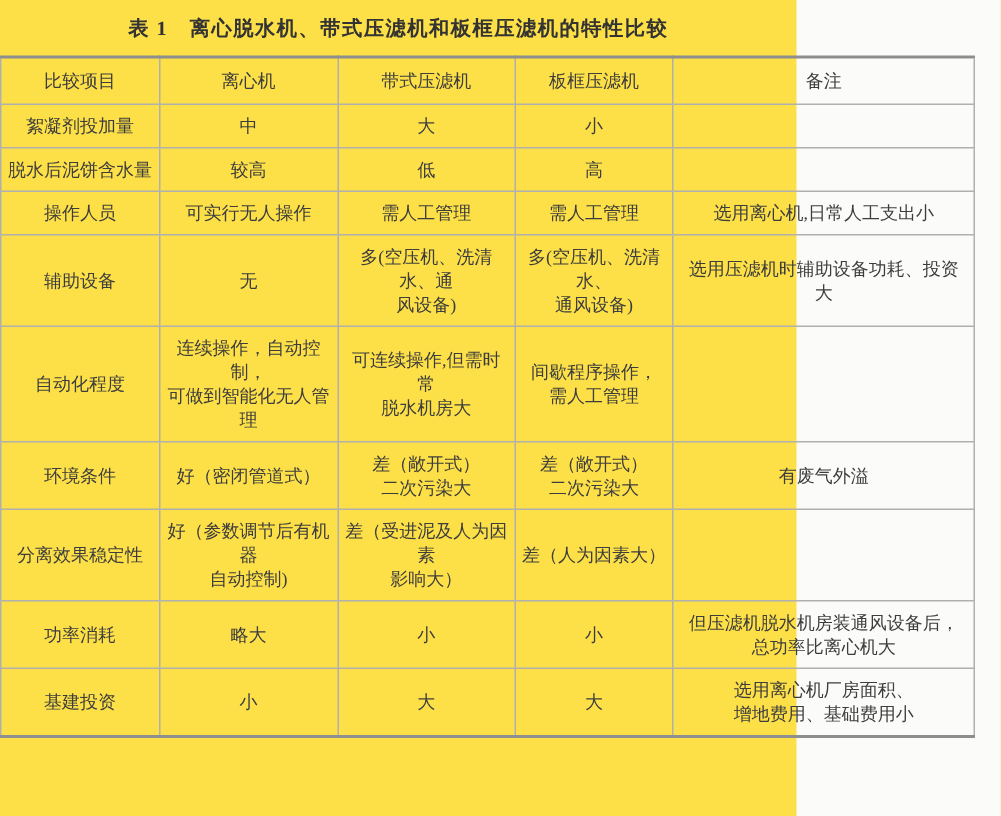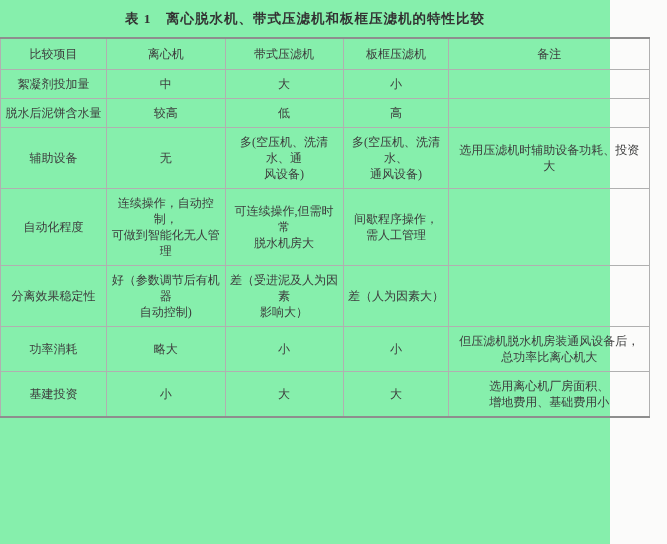--- a/index.html
+++ b/index.html
@@ -3,25 +3,25 @@
 <meta charset="utf-8">
 <style>
   html, body {
     margin: 0;
     padding: 0;
     background: #fbfbfa;
     font-family: "Liberation Serif", "DejaVu Serif", serif;
     color: #3d3d3d;
   }
   .page {
-    width: 610px;
+    width: 531px;
     height: 544px;
     box-sizing: border-box;
     padding-top: 10px;
-    background: #86efac;
+    background: #fde047;
   }
   .table-title {
     text-align: center;
     font-size: 13.5px;
     font-weight: bold;
     letter-spacing: 1px;
     color: #333;
     margin: 0 0 9px 0;
   }
   table.cmp {
@@ -87,37 +87,53 @@
         <td></td>
       </tr>
       <tr>
         <td>脱水后泥饼含水量</td>
         <td>较高</td>
         <td>低</td>
         <td>高</td>
         <td></td>
       </tr>
       <tr>
+        <td>操作人员</td>
+        <td>可实行无人操作</td>
+        <td>需人工管理</td>
+        <td>需人工管理</td>
+        <td>选用离心机,日常人工支出小</td>
+      </tr>
+      <tr>
         <td>辅助设备</td>
         <td>无</td>
         <td>多(空压机、洗清水、通
 风设备)</td>
         <td>多(空压机、洗清水、
 通风设备)</td>
         <td>选用压滤机时辅助设备功耗、投资大</td>
       </tr>
       <tr>
         <td>自动化程度</td>
         <td>连续操作，自动控制，
 可做到智能化无人管理</td>
         <td>可连续操作,但需时常
 脱水机房大</td>
         <td>间歇程序操作，
 需人工管理</td>
         <td></td>
+      </tr>
+      <tr>
+        <td>环境条件</td>
+        <td>好（密闭管道式）</td>
+        <td>差（敞开式）
+二次污染大</td>
+        <td>差（敞开式）
+二次污染大</td>
+        <td>有废气外溢</td>
       </tr>
       <tr>
         <td>分离效果稳定性</td>
         <td>好（参数调节后有机器
 自动控制)</td>
         <td>差（受进泥及人为因素
 影响大）</td>
         <td>差（人为因素大）</td>
         <td></td>
       </tr>

